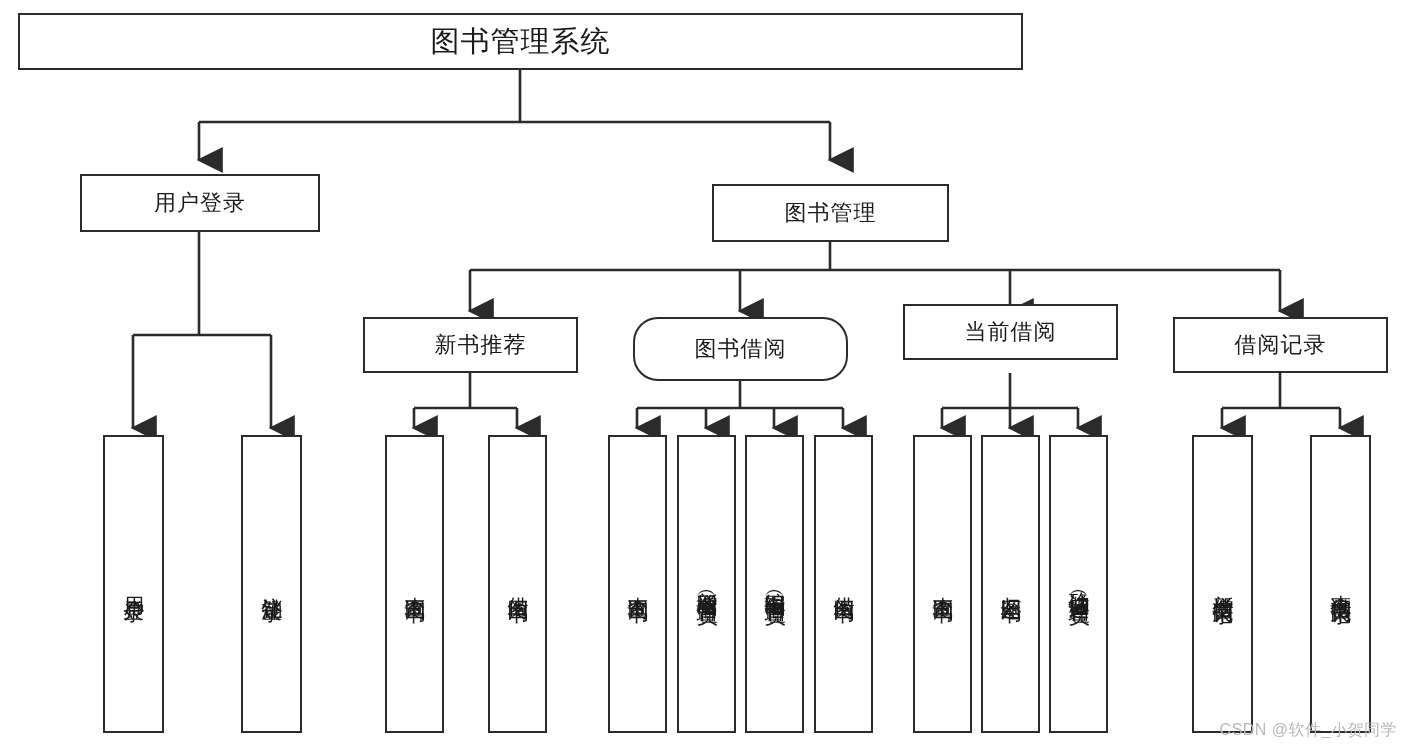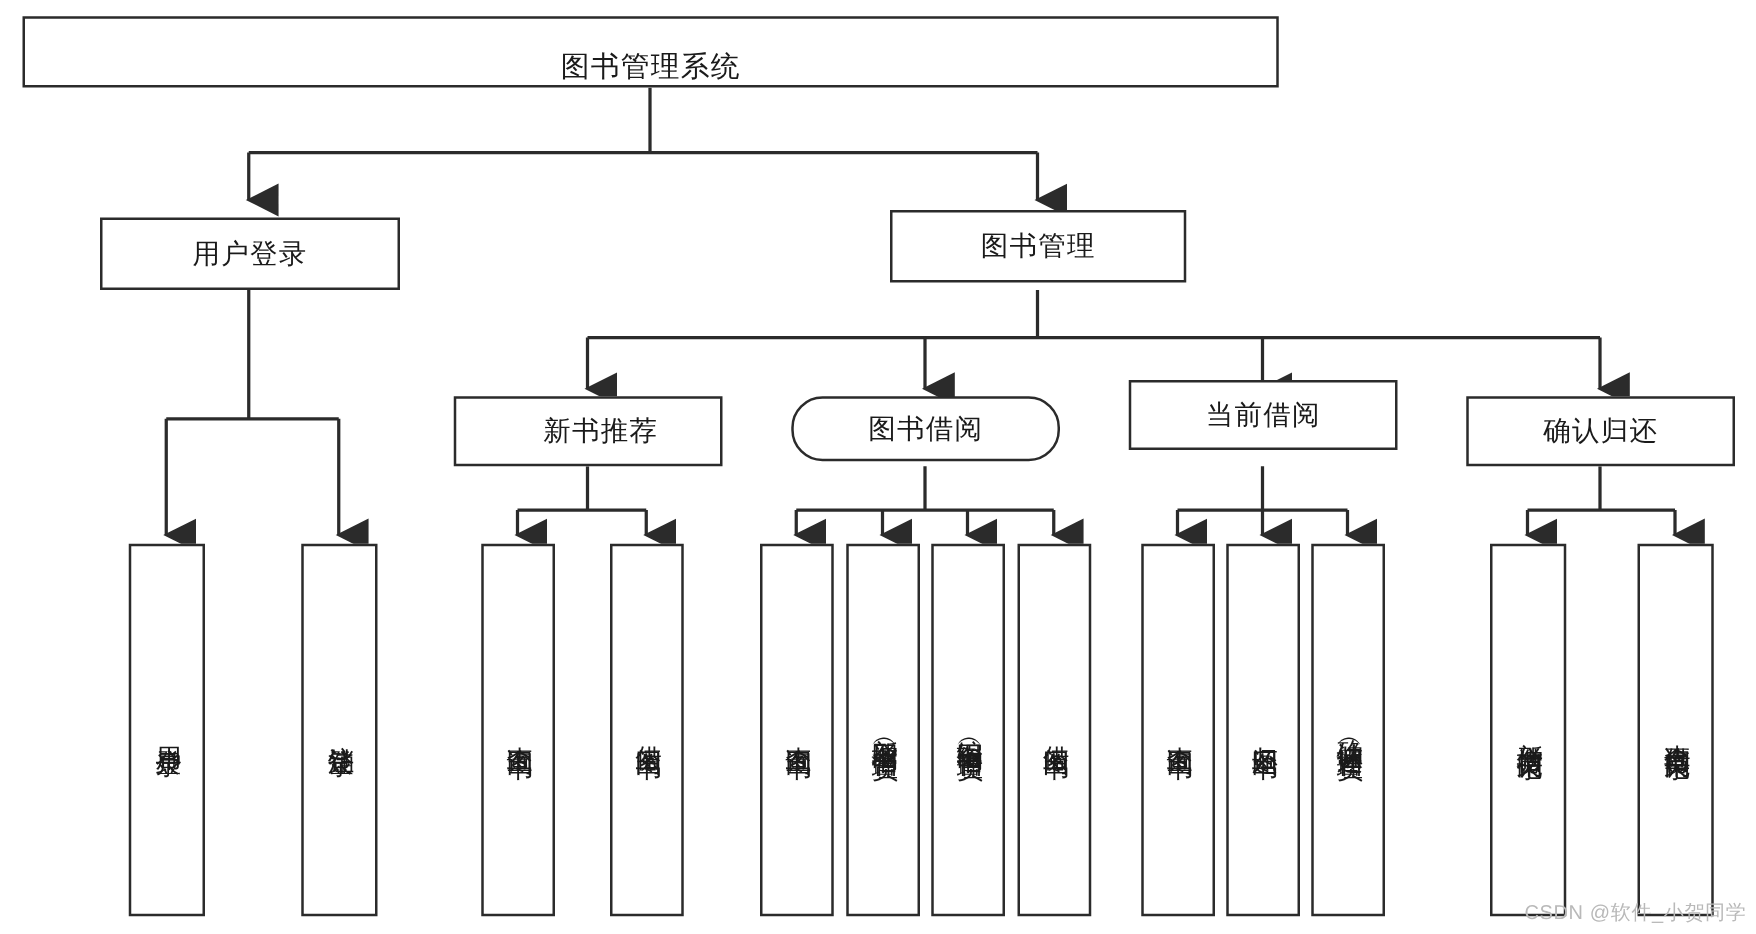--- a/index.html
+++ b/index.html
@@ -34,22 +34,21 @@
     align-items: center;
     justify-content: center;
     color: #1a1a1a;
   }
   .node.horiz {
     font-size: 22px;
     letter-spacing: 1px;
     line-height: 1.2;
   }
   .node.root {
-    font-size: 23px;
-    align-items: flex-end;
+    font-size: 29px;
   }
   .leaf {
     position: absolute;
     box-sizing: border-box;
     border: 2px solid #2b2b2b;
     background: #ffffff;
     display: flex;
     align-items: center;
     justify-content: center;
     overflow: hidden;
@@ -129,35 +128,35 @@
     </g>
   </svg>
 
   <div class="node horiz root" style="left:18px; top:13px; width:1005px; height:57px;">
     <span>图书管理系统</span>
   </div>
 
   <div class="node horiz" style="left:80px; top:174px; width:240px; height:58px;">
     <span>用户登录</span>
   </div>
-  <div class="node horiz" style="left:712px; top:168px; width:237px; height:58px;text-align:right;">
+  <div class="node horiz" style="left:712px; top:184px; width:237px; height:58px;text-align:right;">
     <span>图书管理</span>
   </div>
 
   <div class="node horiz" style="left:363px; top:317px; width:215px; height:56px;padding-left:20px;">
     <span>新书推荐</span>
   </div>
-  <div class="node horiz" style="left:633px; top:317px; width:215px; height:52px;border-radius:25px;">
+  <div class="node horiz" style="left:633px; top:317px; width:215px; height:64px;border-radius:25px;">
     <span>图书借阅</span>
   </div>
   <div class="node horiz" style="left:903px; top:304px; width:215px; height:56px;">
     <span>当前借阅</span>
   </div>
   <div class="node horiz" style="left:1173px; top:317px; width:215px; height:56px;">
-    <span>确认归还</span>
+    <span>借阅记录</span>
   </div>
 
   <div class="leaf" style="left:103px; top:435px; width:61px; height:298px;">
     <span class="vtext">用户登录</span>
   </div>
   <div class="leaf" style="left:241px; top:435px; width:61px; height:298px;">
     <span class="vtext">注销登录</span>
   </div>
 
   <div class="leaf" style="left:385px; top:435px; width:59px; height:298px;">

